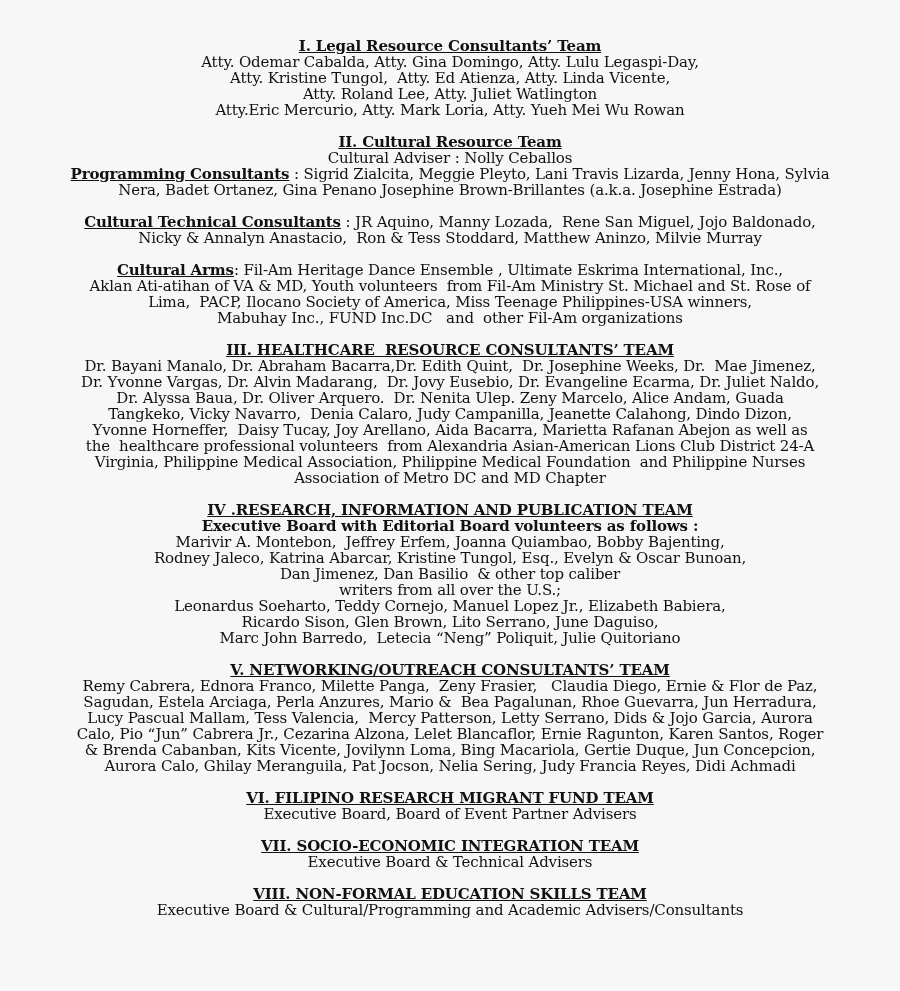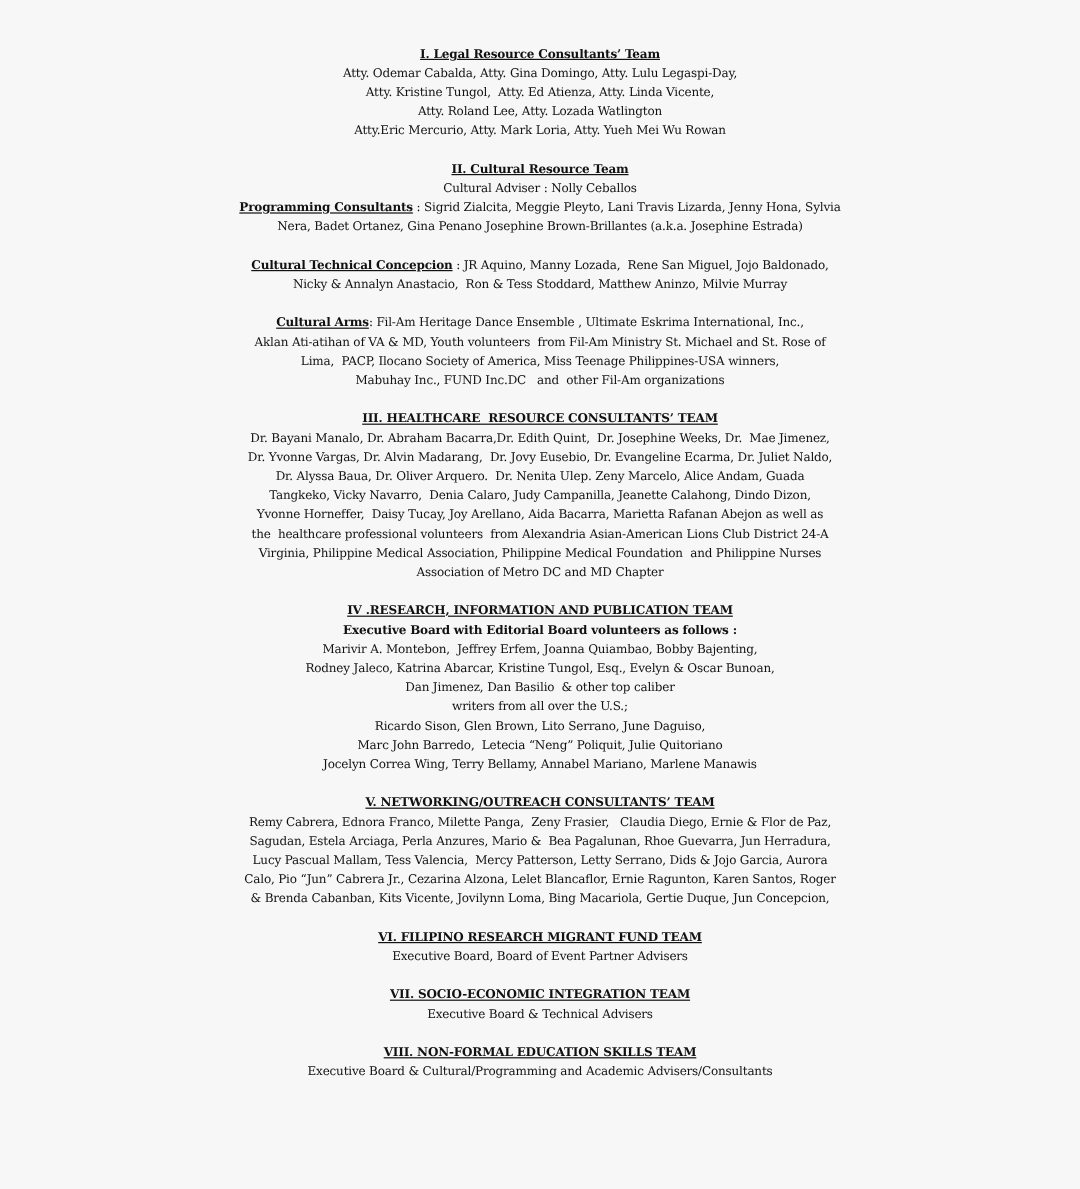--- a/index.html
+++ b/index.html
@@ -14,21 +14,21 @@
     overflow: hidden;
     font-family: "DejaVu Serif", "Liberation Serif", serif;
     color: #111;
   }
   .doc {
     position: absolute;
     left: 0;
     top: 38px;
     width: 900px;
     text-align: center;
-    font-size: 10px;
+    font-size: 15px;
     line-height: 16px;
     letter-spacing: -0.15px;
   }
   .section {
     margin: 0 0 16px 0;
   }
   .line {
     display: block;
     white-space: pre;
     height: 16px;
@@ -48,31 +48,31 @@
 </style>
 </head>
 <body>
 
 <div class="doc">
 
   <div class="section">
     <span class="line"><span class="title">I. Legal Resource Consultants’ Team</span></span>
     <span class="line">Atty. Odemar Cabalda, Atty. Gina Domingo, Atty. Lulu Legaspi-Day,</span>
     <span class="line">Atty. Kristine Tungol,  Atty. Ed Atienza, Atty. Linda Vicente,</span>
-    <span class="line">Atty. Roland Lee, Atty. Lozada Watlington</span>
+    <span class="line">Atty. Roland Lee, Atty. Juliet Watlington</span>
     <span class="line">Atty.Eric Mercurio, Atty. Mark Loria, Atty. Yueh Mei Wu Rowan</span>
   </div>
 
   <div class="section">
     <span class="line"><span class="title">II. Cultural Resource Team</span></span>
     <span class="line">Cultural Adviser : Nolly Ceballos</span>
     <span class="line"><span class="label">Programming Consultants</span><span> : Sigrid Zialcita, Meggie Pleyto, Lani Travis Lizarda, Jenny Hona, Sylvia</span></span>
     <span class="line">Nera, Badet Ortanez, Gina Penano Josephine Brown-Brillantes (a.k.a. Josephine Estrada)</span>
     <span class="line"></span>
-    <span class="line"><span class="label">Cultural Technical Concepcion</span><span> : JR Aquino, Manny Lozada,  Rene San Miguel, Jojo Baldonado,</span></span>
+    <span class="line"><span class="label">Cultural Technical Consultants</span><span> : JR Aquino, Manny Lozada,  Rene San Miguel, Jojo Baldonado,</span></span>
     <span class="line">Nicky &amp; Annalyn Anastacio,  Ron &amp; Tess Stoddard, Matthew Aninzo, Milvie Murray</span>
     <span class="line"></span>
     <span class="line"><span class="label">Cultural Arms</span><span>: Fil-Am Heritage Dance Ensemble , Ultimate Eskrima International, Inc.,</span></span>
     <span class="line">Aklan Ati-atihan of VA &amp; MD, Youth volunteers  from Fil-Am Ministry St. Michael and St. Rose of</span>
     <span class="line">Lima,  PACP, Ilocano Society of America, Miss Teenage Philippines-USA winners,</span>
     <span class="line">Mabuhay Inc., FUND Inc.DC   and  other Fil-Am organizations</span>
   </div>
 
   <div class="section">
     <span class="line"><span class="title">III. HEALTHCARE  RESOURCE CONSULTANTS’ TEAM</span></span>
@@ -86,32 +86,33 @@
     <span class="line">Association of Metro DC and MD Chapter</span>
   </div>
 
   <div class="section">
     <span class="line"><span class="title">IV .RESEARCH, INFORMATION AND PUBLICATION TEAM</span></span>
     <span class="line subhead">Executive Board with Editorial Board volunteers as follows :</span>
     <span class="line">Marivir A. Montebon,  Jeffrey Erfem, Joanna Quiambao, Bobby Bajenting,</span>
     <span class="line">Rodney Jaleco, Katrina Abarcar, Kristine Tungol, Esq., Evelyn &amp; Oscar Bunoan,</span>
     <span class="line">Dan Jimenez, Dan Basilio  &amp; other top caliber</span>
     <span class="line">writers from all over the U.S.;</span>
+    <span class="line">Leonardus Soeharto, Teddy Cornejo, Manuel Lopez Jr., Elizabeth Babiera,</span>
     <span class="line">Ricardo Sison, Glen Brown, Lito Serrano, June Daguiso,</span>
     <span class="line">Marc John Barredo,  Letecia “Neng” Poliquit, Julie Quitoriano</span>
-    <span class="line">Jocelyn Correa Wing, Terry Bellamy, Annabel Mariano, Marlene Manawis</span>
   </div>
 
   <div class="section">
     <span class="line"><span class="title">V. NETWORKING/OUTREACH CONSULTANTS’ TEAM</span></span>
     <span class="line">Remy Cabrera, Ednora Franco, Milette Panga,  Zeny Frasier,   Claudia Diego, Ernie &amp; Flor de Paz,</span>
     <span class="line">Sagudan, Estela Arciaga, Perla Anzures, Mario &amp;  Bea Pagalunan, Rhoe Guevarra, Jun Herradura,</span>
     <span class="line">Lucy Pascual Mallam, Tess Valencia,  Mercy Patterson, Letty Serrano, Dids &amp; Jojo Garcia, Aurora</span>
     <span class="line">Calo, Pio “Jun” Cabrera Jr., Cezarina Alzona, Lelet Blancaflor, Ernie Ragunton, Karen Santos, Roger</span>
     <span class="line">&amp; Brenda Cabanban, Kits Vicente, Jovilynn Loma, Bing Macariola, Gertie Duque, Jun Concepcion,</span>
+    <span class="line">Aurora Calo, Ghilay Meranguila, Pat Jocson, Nelia Sering, Judy Francia Reyes, Didi Achmadi</span>
   </div>
 
   <div class="section">
     <span class="line"><span class="title">VI. FILIPINO RESEARCH MIGRANT FUND TEAM</span></span>
     <span class="line">Executive Board, Board of Event Partner Advisers</span>
   </div>
 
   <div class="section">
     <span class="line"><span class="title">VII. SOCIO-ECONOMIC INTEGRATION TEAM</span></span>
     <span class="line">Executive Board &amp; Technical Advisers</span>

